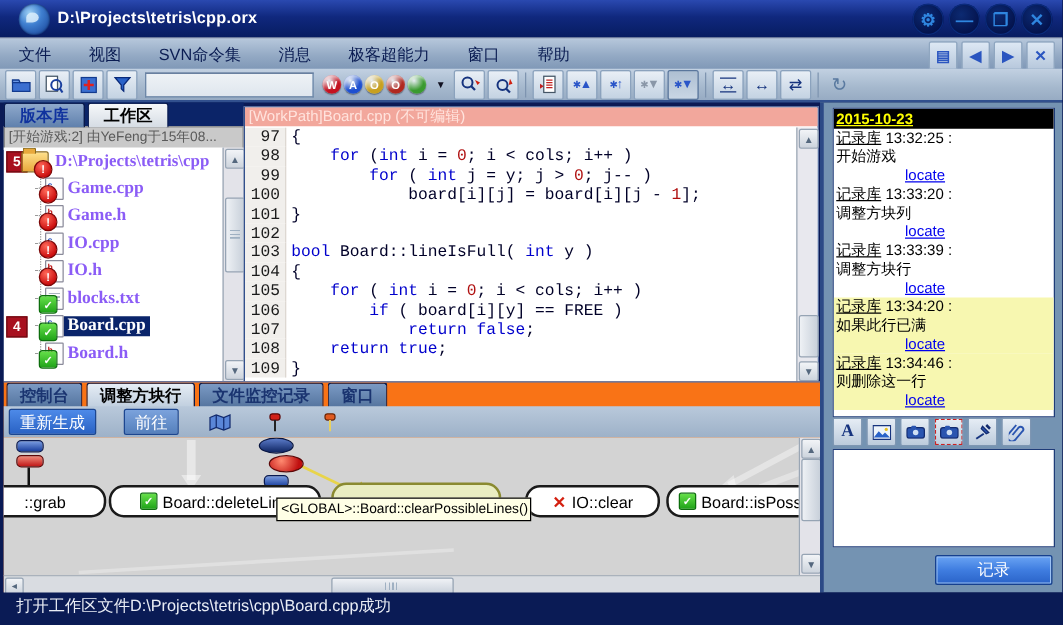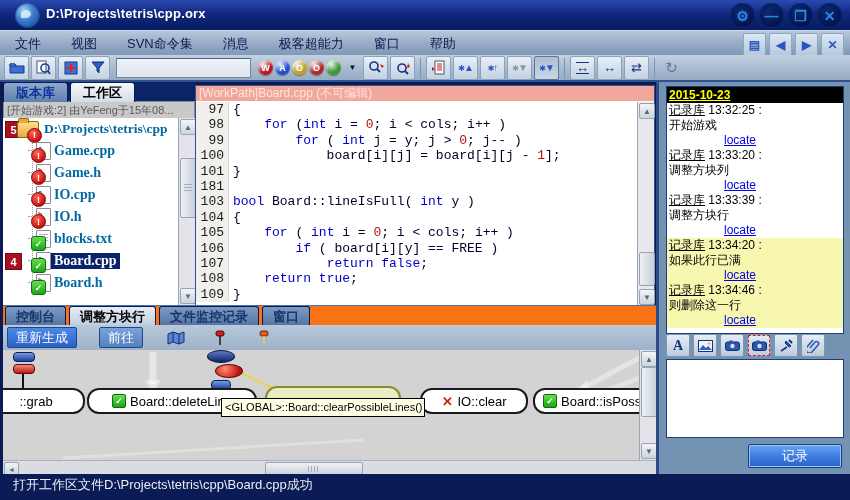--- a/index.html
+++ b/index.html
@@ -61,21 +61,21 @@
   .lp-tab{padding:0 12px;font-size:13px;height:19px;line-height:19px;border:1px solid #0a1a4a;border-bottom:none;
     border-radius:3px 3px 0 0;margin-right:2px;cursor:pointer;}
   .lp-tab.inactive{background:linear-gradient(#8fa9cc,#5f80ac);color:#10329e;font-weight:bold;}
   .lp-tab.active{background:linear-gradient(#f6f8fa,#d5dce4);color:#000;font-weight:bold;}
   .lp-header{height:17px;background:#c9c9c9;border:1px solid #8a8a8a;font-size:11px;color:#5a5a5a;
     line-height:16px;padding:0 3px;white-space:nowrap;overflow:hidden;}
   .tree{position:absolute;left:0;top:36px;width:176px;height:187px;background:#ffffff;overflow:hidden;}
   .tree-guide{position:absolute;left:29px;top:22px;width:1px;height:150px;border-left:1px dotted #9a9a9a;}
   .trow{position:relative;height:22px;display:flex;align-items:center;}
   .trow .stub{width:8px;height:1px;border-top:1px dotted #9a9a9a;margin-left:25px;}
-  .tlabel{font-family:"Liberation Serif",serif;font-weight:bold;font-size:14px;color:#0369a1;padding:0 3px;white-space:nowrap;cursor:pointer;}
+  .tlabel{font-family:"Liberation Serif",serif;font-weight:bold;font-size:14px;color:#8b5cf6;padding:0 3px;white-space:nowrap;cursor:pointer;}
   .tlabel.selected{background:#0a246a;color:#fff;}
   .root-row .tlabel{margin-left:2px;}
   .num-badge{position:absolute;left:2px;width:15px;height:15px;background:#a8101f;border:1px solid #6d0a12;
     color:#fff;font-size:11px;font-weight:bold;display:flex;align-items:center;justify-content:center;}
   .folder-ic{position:relative;width:20px;height:15px;margin-left:14px;flex:0 0 auto;
     background:linear-gradient(#ffe08a,#e8a93c);border:1px solid #8a6a1a;border-radius:2px;}
   .folder-ic::before{content:"";position:absolute;left:0;top:-4px;width:9px;height:4px;
     background:#e8a93c;border:1px solid #8a6a1a;border-bottom:none;border-radius:2px 2px 0 0;}
   .doc-ic{position:relative;width:13px;height:16px;flex:0 0 auto;background:#fdfdfd;
     border:1px solid #8a8a9a;border-radius:1px;}
@@ -401,21 +401,21 @@
 </div>
 
 <div class="abs editor">
   <div class="ed-header">[WorkPath]Board.cpp (不可编辑)</div>
   <div class="ed-body" id="code-lines">
       <div class="cline"><div class="lno">97</div><div class="ctext"><span class="tok-p">{</span></div></div>
       <div class="cline"><div class="lno">98</div><div class="ctext"><span class="tok-p">    </span><span class="tok-k">for</span><span class="tok-p"> (</span><span class="tok-k">int</span><span class="tok-p"> i = </span><span class="tok-n">0</span><span class="tok-p">; i &lt; cols; i++ )</span></div></div>
       <div class="cline"><div class="lno">99</div><div class="ctext"><span class="tok-p">        </span><span class="tok-k">for</span><span class="tok-p"> ( </span><span class="tok-k">int</span><span class="tok-p"> j = y; j &gt; </span><span class="tok-n">0</span><span class="tok-p">; j-- )</span></div></div>
       <div class="cline"><div class="lno">100</div><div class="ctext"><span class="tok-p">            board[i][j] = board[i][j - </span><span class="tok-n">1</span><span class="tok-p">];</span></div></div>
       <div class="cline"><div class="lno">101</div><div class="ctext"><span class="tok-p">}</span></div></div>
-      <div class="cline"><div class="lno">181</div><div class="ctext"></div></div>
+      <div class="cline"><div class="lno">102</div><div class="ctext"></div></div>
       <div class="cline"><div class="lno">103</div><div class="ctext"><span class="tok-k">bool</span><span class="tok-p"> Board::lineIsFull( </span><span class="tok-k">int</span><span class="tok-p"> y )</span></div></div>
       <div class="cline"><div class="lno">104</div><div class="ctext"><span class="tok-p">{</span></div></div>
       <div class="cline"><div class="lno">105</div><div class="ctext"><span class="tok-p">    </span><span class="tok-k">for</span><span class="tok-p"> ( </span><span class="tok-k">int</span><span class="tok-p"> i = </span><span class="tok-n">0</span><span class="tok-p">; i &lt; cols; i++ )</span></div></div>
       <div class="cline"><div class="lno">106</div><div class="ctext"><span class="tok-p">        </span><span class="tok-k">if</span><span class="tok-p"> ( board[i][y] == FREE )</span></div></div>
       <div class="cline"><div class="lno">107</div><div class="ctext"><span class="tok-p">            </span><span class="tok-k">return</span><span class="tok-p"> </span><span class="tok-k">false</span><span class="tok-p">;</span></div></div>
       <div class="cline"><div class="lno">108</div><div class="ctext"><span class="tok-p">    </span><span class="tok-k">return</span><span class="tok-p"> </span><span class="tok-k">true</span><span class="tok-p">;</span></div></div>
       <div class="cline"><div class="lno">109</div><div class="ctext"><span class="tok-p">}</span></div></div>
     </div>
   <div class="ed-sb">
     <div class="sb-btn" style="top:1px;">

